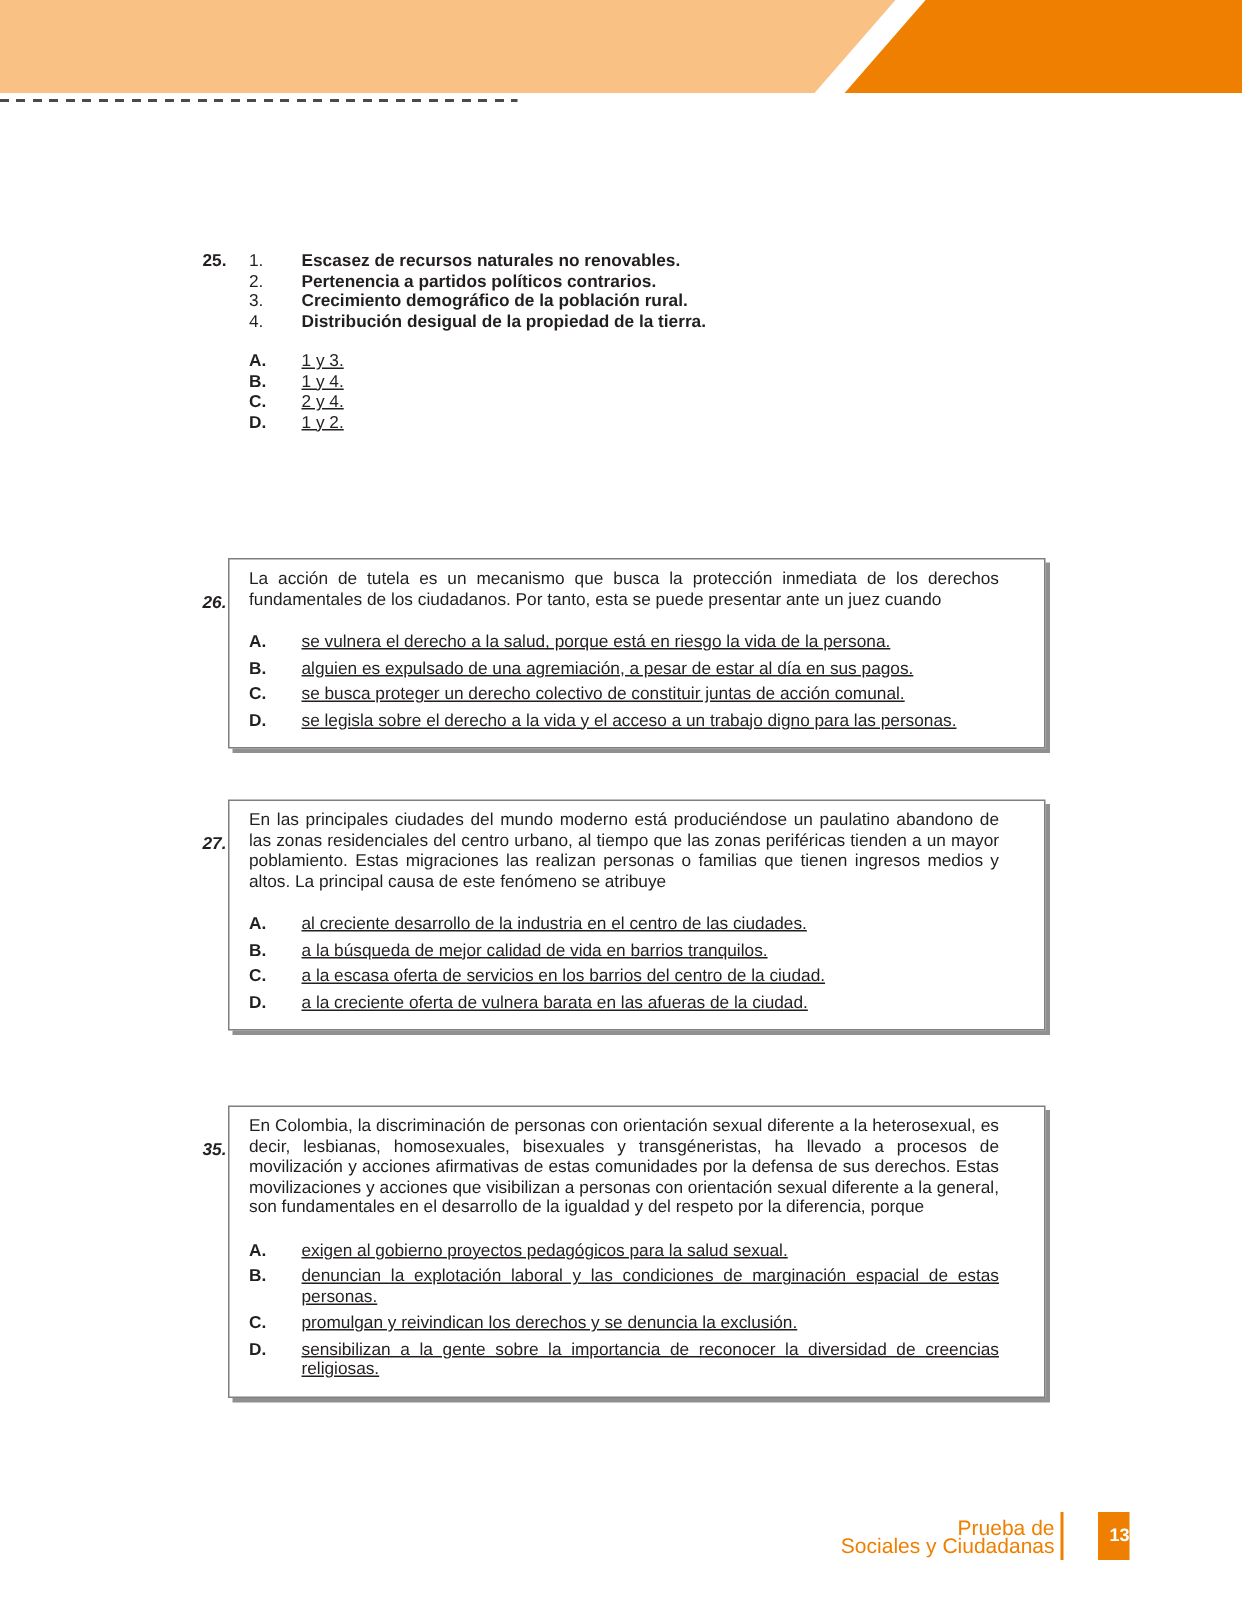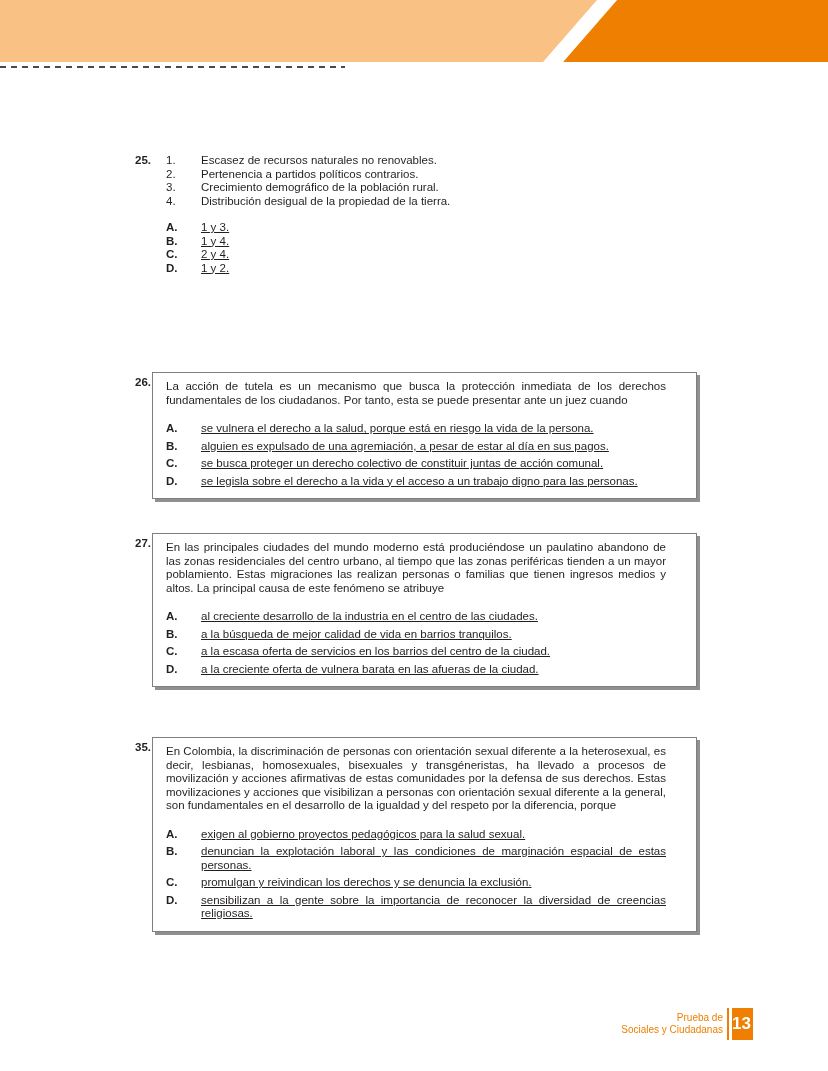--- a/index.html
+++ b/index.html
@@ -24,69 +24,69 @@
   }
 
   
   .cut-line {
     position:absolute; top:66px; left:0; width:345px; height:2px;
     background:repeating-linear-gradient(90deg, #4a4a4a 0 6px, transparent 6px 11px);
   }
 
   
   .question { position:absolute; left:135px; width:562px; }
-  .q25 { top:154px; }
+  .q25 { top:168px; }
   .q26 { top:372px; }
   .q27 { top:533px; }
   .q28 { top:737px; }
 
   .qnum { position:absolute; left:0; top:0; font-weight:700; }
-  .boxed .qnum { top:4px; }
+  .boxed .qnum { top:24px;font-style:italic; }
 
   .qcontent { margin-left:31px; }
 
   .qbox {
     margin-left:17px;
     border:1px solid #7F7F7F;
     box-shadow:3px 3px 0 0 #909090;
     background:#ffffff;
     padding:7px 30px 10px 13px;
   }
 
   .stem { }
   .q25 .stem { margin-bottom:13px; }
   .boxed .stem { text-align:justify; margin-bottom:15px; }
 
   .numlist { margin-bottom:13px; }
   .li { display:flex; }
   .li-num { flex:0 0 35px; }
-  .li-text { flex:1; }
+  .li-text { flex:1;font-weight:bold; }
 
   .prompt { margin-bottom:14px; }
 
   .opt { display:flex; }
   .opt-letter { flex:0 0 35px; font-weight:700; }
   .opt-text { flex:1; text-align:justify;text-decoration:underline; }
   .options.spaced .opt + .opt { margin-top:4px; }
 
   
   .footer {
     position:absolute; top:1008px; right:75px; height:32px;
     display:flex; align-items:center;
   }
   .footer-text {
     text-align:right; color:#EE7F00;
-    font-size:10px; line-height:12px;
+    font-size:14px; line-height:12px;
     margin-right:4px;
   }
   .footer-divider { width:2px; height:32px; background:#EE7F00; margin-right:3px; }
   .page-tab {
     width:21px; height:32px; background:#EE7F00;
-    display:flex; align-items:center; justify-content:flex-start;
-    color:#ffffff; font-weight:700; font-size:17px;
+    display:flex; align-items:center; justify-content:flex-end;
+    color:#ffffff; font-weight:700; font-size:12px;margin-left:20px;
   }
 </style>
 </head>
 <body>
 
 <div class="band">
   <div class="band-dark"></div>
   <div class="band-stripe"></div>
 </div>
 

